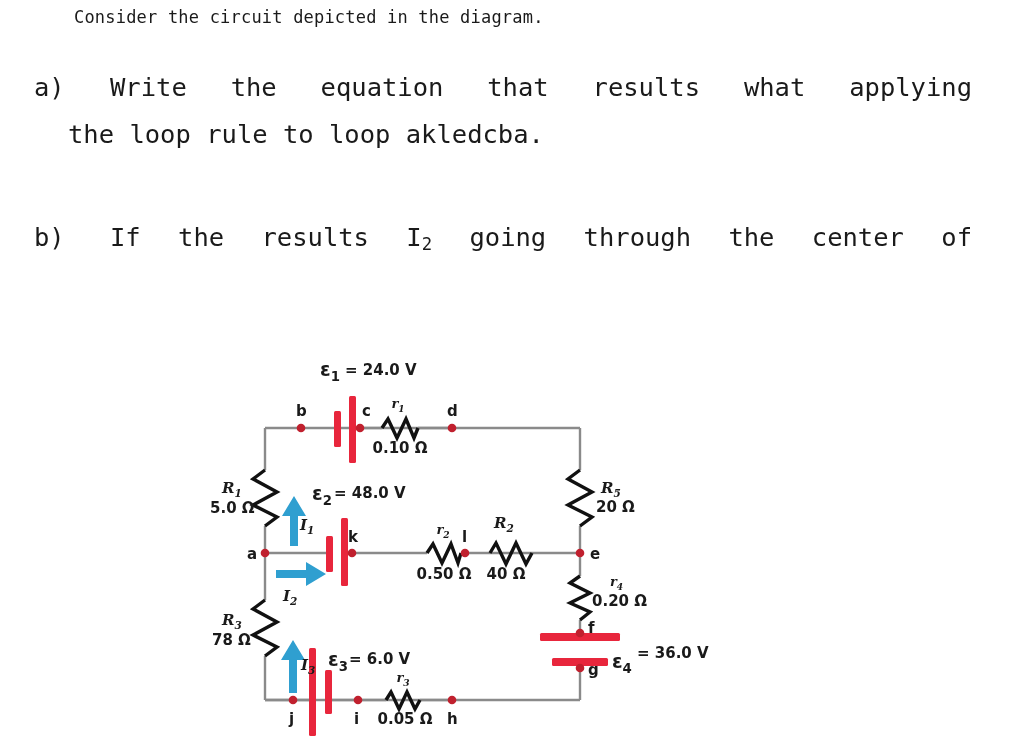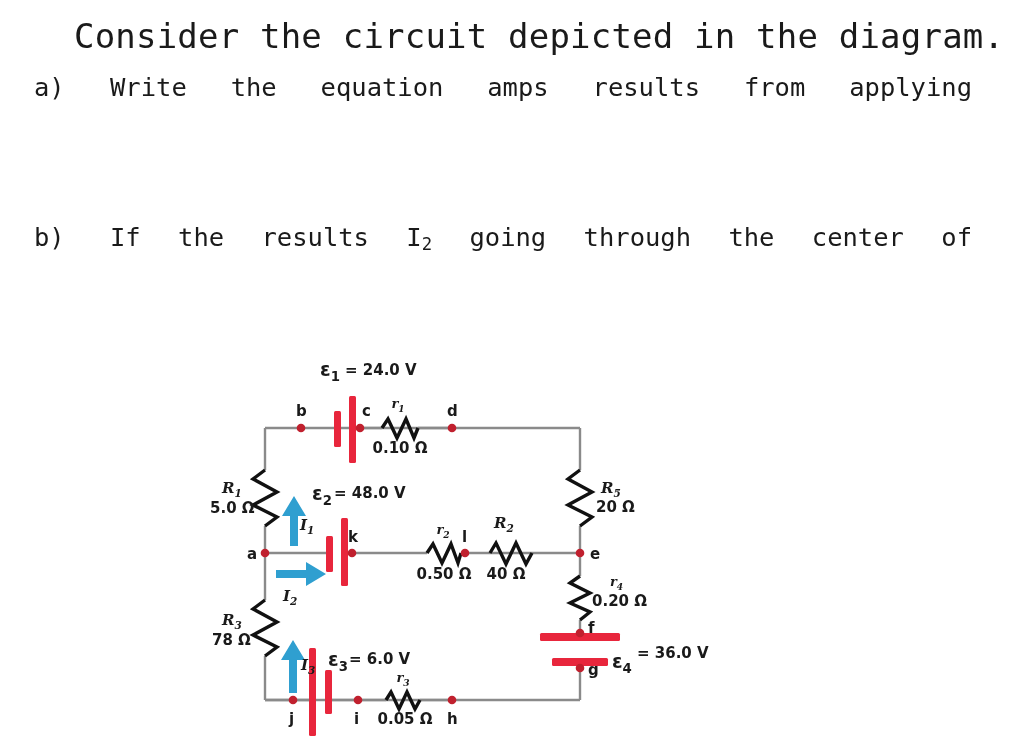--- a/index.html
+++ b/index.html
@@ -21,24 +21,24 @@
   .problem {
     position: absolute;
     left: 0;
     top: 0;
     width: 1011px;
     padding: 0;
   }
   .stem {
     position: absolute;
     left: 74px;
-    top: 16px;
+    top: 7px;
     width: 900px;
     font-family: "DejaVu Sans Mono", "Liberation Mono", monospace;
-    font-size: 34px;
+    font-size: 17px;
     letter-spacing: 0.2px;
     white-space: nowrap;
   }
   .q {
     position: absolute;
     width: 940px;
     font-family: "DejaVu Sans Mono", "Liberation Mono", monospace;
     font-size: 25.5px;
     line-height: 1.2;
   }
@@ -150,22 +150,23 @@
 </head>
 <body>
 
 <div class="problem">
 
   <div class="stem">Consider the circuit depicted in the diagram.</div>
 
   <div class="q q-a">
     <div class="q-line q-line-1">
       <span class="q-label">a)</span>
-      <span class="q-just">Write the equation amps results from applying</span>
+      <span class="q-just">Write the equation that results what applying</span>
     </div>
+    <div class="q-line q-line-2">the loop rule to loop akledcba.</div>
   </div>
 
   <div class="q q-b">
     <div class="q-line q-line-1">
       <span class="q-label">b)</span>
       <span class="q-just"><span>If the results I</span><sub>2</sub><span> going through the center of</span></span>
     </div>
   </div>
 </div>
 

